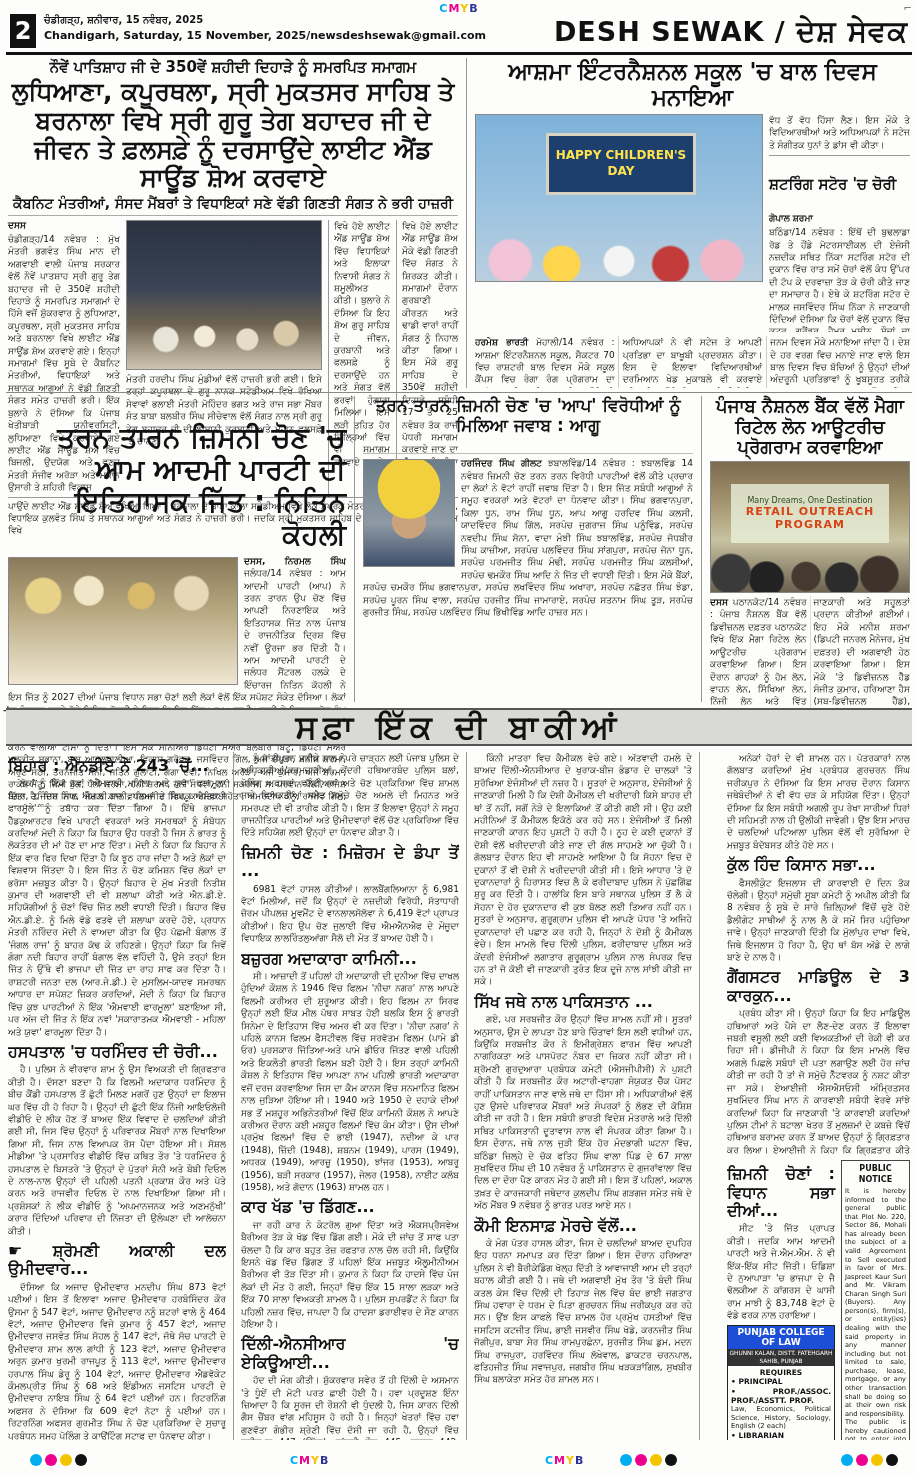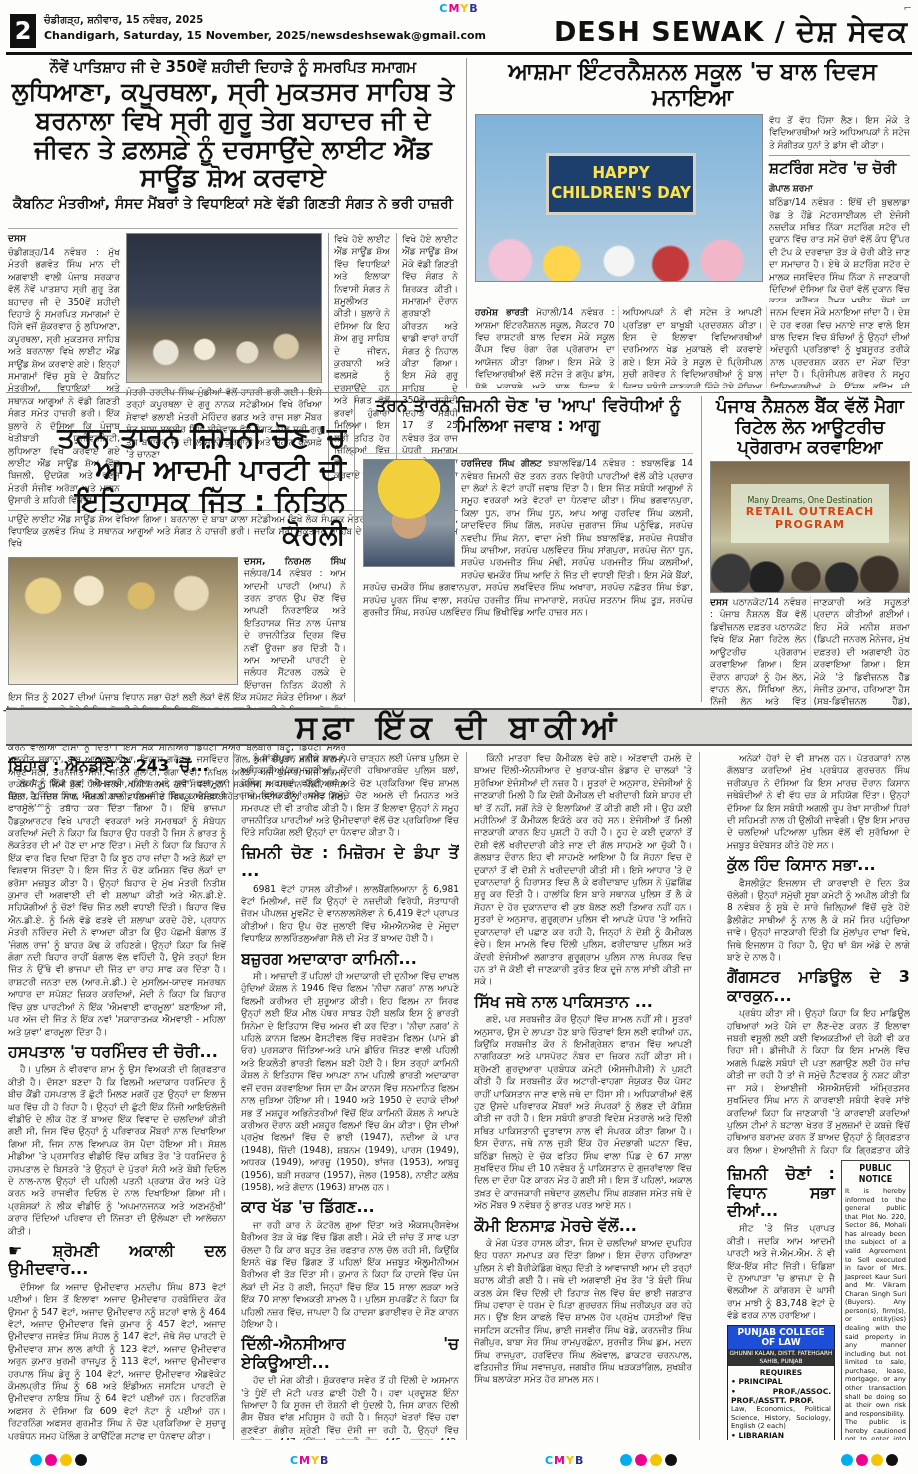--- a/index.html
+++ b/index.html
@@ -27,21 +27,21 @@
   .bodytxt{font-size:9px;line-height:1.38;text-align:justify;}
   .byline{font-weight:bold;font-size:9px;margin-bottom:2px;}
   .photo{position:relative;overflow:hidden;border:1px solid #888;}
   .vrule{border-left:1px solid #999;}
   .hrule{border-top:1px solid #999;}
   
   .top-section{position:absolute;top:58px;left:8px;right:8px;height:330px;display:flex;gap:8px;}
   .lead{width:450px;}
   .lead .kicker{font-size:15px;font-weight:bold;text-align:center;}
   .lead .main-hl{font-size:25px;text-align:center;margin:2px 0;}
-  .lead .sub-hl{font-size:14px;text-align:center;font-weight:bold;border-bottom:1px solid #aaa;padding-bottom:16px;}
+  .lead .sub-hl{font-size:14px;text-align:center;font-weight:bold;border-bottom:1px solid #aaa;padding-bottom:3px;}
   .lead-body{display:flex;gap:6px;margin-top:4px;}
   .lead-col{width:112px;}
   .lead-mid{width:196px;}
   .lead-photo{height:150px;background:
      radial-gradient(circle at 20% 80%, #e8e4d8 0 6%, transparent 7%),
      radial-gradient(circle at 40% 78%, #f0ead6 0 6%, transparent 7%),
      radial-gradient(circle at 62% 80%, #e5ddc9 0 6%, transparent 7%),
      radial-gradient(circle at 82% 76%, #d8c9a8 0 6%, transparent 7%),
      linear-gradient(180deg,#2a3240 0%,#3a4456 45%,#6e6350 70%,#cfc6b2 100%);}
   .lead-rest{display:flex;gap:6px;}
@@ -49,24 +49,24 @@
   .school-hl{font-size:23px;text-align:center;margin-bottom:3px;}
   .school-row{display:flex;gap:6px;}
   .school-photo{width:288px;height:168px;background:
      radial-gradient(circle at 12% 88%, #f3c3d8 0 7%, transparent 8%),
      radial-gradient(circle at 30% 90%, #ffd54d 0 7%, transparent 8%),
      radial-gradient(circle at 50% 88%, #f4f4f4 0 7%, transparent 8%),
      radial-gradient(circle at 68% 90%, #c23a3a 0 7%, transparent 8%),
      radial-gradient(circle at 86% 88%, #f1b7c9 0 7%, transparent 8%),
      linear-gradient(180deg,#7fb2d9 0%,#9cc3e0 55%,#b9cfdf 100%);}
   .board{position:absolute;top:18px;left:70px;width:150px;height:62px;background:#1d3f6e;border:3px solid #d8d2c2;
-     color:#ffe34d;font-size:15px;font-weight:bold;text-align:center;display:flex;align-items:center;justify-content:center;line-height:1.3;margin-top:20px;}
+     color:#ffe34d;font-size:12px;font-weight:bold;text-align:center;display:flex;align-items:center;justify-content:center;line-height:1.3;}
   .school-side{flex:1;}
   .school-cols{margin-top:4px;column-count:3;column-gap:8px;column-rule:1px solid #ccc;}
-  .store-hl{font-size:15px;font-weight:bold;border-top:1px solid #999;padding-top:3px;margin-top:4px;}
+  .store-hl{font-size:15px;font-weight:bold;border-top:1px solid #999;padding-top:19px;margin-top:4px;}
   
   .mid-rule{position:absolute;top:392px;left:6px;right:6px;border-top:1px solid #888;}
   .mid-section{position:absolute;top:396px;left:8px;right:8px;height:306px;display:flex;gap:8px;}
   .story-a{width:338px;}
   .story-a .hl{font-size:28px;text-align:right;margin-top:26px;}
   .aap-photo{width:230px;height:128px;float:left;margin:2px 6px 2px 0;background:
      radial-gradient(circle at 15% 30%, #e8d28a 0 8%, transparent 9%),
      radial-gradient(circle at 35% 26%, #f2e6c8 0 8%, transparent 9%),
      radial-gradient(circle at 58% 30%, #d9b96a 0 8%, transparent 9%),
      radial-gradient(circle at 80% 28%, #e6d9b8 0 8%, transparent 9%),
@@ -163,21 +163,21 @@
 
     <div class="school">
       <div class="school-hl hl">ਆਸ਼ਮਾ ਇੰਟਰਨੈਸ਼ਨਲ ਸਕੂਲ 'ਚ ਬਾਲ ਦਿਵਸ ਮਨਾਇਆ</div>
       <div class="school-row">
         <div class="photo school-photo">
           <div class="board">HAPPY CHILDREN'S DAY</div>
         </div>
         <div class="school-side">
           <div class="bodytxt">ਵੱਧ ਤੋਂ ਵੱਧ ਹਿੱਸਾ ਲੈਣ। ਇਸ ਮੌਕੇ ਤੇ ਵਿਦਿਆਰਥੀਆਂ ਅਤੇ ਅਧਿਆਪਕਾਂ ਨੇ ਸਟੇਜ ਤੇ ਸੰਗੀਤਕ ਧੁਨਾਂ ਤੇ ਡਾਂਸ ਵੀ ਕੀਤਾ।</div>
           <div class="store-hl">ਸ਼ਟਰਿੰਗ ਸਟੋਰ 'ਚ ਚੋਰੀ</div>
-          <div class="byline" style="margin-top:6px;">ਗੋਪਾਲ ਸ਼ਰਮਾ</div>
+          <div class="byline" style="margin-top:20px;">ਗੋਪਾਲ ਸ਼ਰਮਾ</div>
           <div class="bodytxt" style="max-height:106px;overflow:hidden;">ਬਠਿੰਡਾ/14 ਨਵੰਬਰ : ਇੱਥੋਂ ਦੀ ਬੁਢਲਾਡਾ ਰੋਡ ਤੇ ਹੌਂਡੇ ਮੋਟਰਸਾਈਕਲ ਦੀ ਏਜੰਸੀ ਨਜ਼ਦੀਕ ਸਥਿਤ ਨਿੱਕਾ ਸਟਰਿੰਗ ਸਟੋਰ ਦੀ ਦੁਕਾਨ ਵਿੱਚ ਰਾਤ ਸਮੇਂ ਚੋਰਾਂ ਵੱਲੋਂ ਕੰਧ ਉੱਪਰ ਦੀ ਟੱਪ ਕੇ ਦਰਵਾਜ਼ਾ ਤੋੜ ਕੇ ਚੋਰੀ ਕੀਤੇ ਜਾਣ ਦਾ ਸਮਾਚਾਰ ਹੈ। ਏਥੇ ਕੇ ਸ਼ਟਰਿੰਗ ਸਟੋਰ ਦੇ ਮਾਲਕ ਜਸਵਿੰਦਰ ਸਿੰਘ ਨਿੱਕਾ ਨੇ ਜਾਣਕਾਰੀ ਦਿੰਦਿਆਂ ਦੱਸਿਆ ਕਿ ਚੋਰਾਂ ਵੱਲੋਂ ਦੁਕਾਨ ਵਿੱਚ ਕਟਰ, ਗਰੈਂਡਰ, ਹੈਮਰ ਮਸ਼ੀਨ, ਸੌਦਾਂ ਦਾ ਭਰਿਆ ਮੋਬਾਇਲ ਫੋਨ ਨਗਦੀ ਤੇ ਹੋਰ ਸਮਾਨ ਜਿਸ ਦੀ ਕੀਮਤ ਲਗਭਗ 50 ਹਜ਼ਾਰ ਹੈ ਚੋਰੀ ਕਰਕੇ ਲੈ ਗਏ। ਇਸ ਘਟਨਾ ਦਾ ਉਸਨੂੰ ਸਵੇਰੇ ਜਦੋਂ ਦੁਕਾਨ ਦਾ ਸ਼ਟਰ ਖੋਲਿਆ ਉਦੋਂ ਪਤਾ ਲੱਗਿਆ ਜਿਸ ਦੀ ਸੂਚਨਾ ਸਥਾਨਕ ਪੁਲਿਸ ਨੂੰ ਦੇ ਦਿੱਤੀ ਗਈ ਹੈ। ਪੁਲਿਸ ਵੱਲੋਂ ਸੂਚਨਾ ਮਿਲਦੇ ਸੀ ਕਾਰਵਾਈ ਆਰੰਭੀ ਗਈ ਹੈ।</div>
         </div>
       </div>
       <div class="school-cols bodytxt" style="height:118px;overflow:hidden;">
         <span class="byline">ਹਰਮੇਸ਼ ਭਾਰਤੀ</span>
         <span>ਮੋਹਾਲੀ/14 ਨਵੰਬਰ : ਆਸ਼ਮਾ ਇੰਟਰਨੈਸ਼ਨਲ ਸਕੂਲ, ਸੈਕਟਰ 70 ਵਿਚ ਰਾਸ਼ਟਰੀ ਬਾਲ ਦਿਵਸ ਮੌਕੇ ਸਕੂਲ ਕੈਂਪਸ ਵਿਚ ਰੰਗਾ ਰੰਗ ਪ੍ਰੋਗਰਾਮ ਦਾ ਆਯੋਜਨ ਕੀਤਾ ਗਿਆ। ਇਸ ਮੌਕੇ ਤੇ ਵਿਦਿਆਰਥੀਆਂ ਵੱਲੋਂ ਸਟੇਜ ਤੇ ਗਰੁੱਪ ਡਾਂਸ, ਸੋਲੋ ਮੁਕਾਬਲੇ ਅਤੇ ਬਾਲ ਦਿਵਸ ਨੂੰ ਸਮਰਪਿਤ ਕਵਿਤਾ ਉਚਾਰਣ ਮੁਕਾਬਲੇ ਕਰਵਾਏ ਗਏ। ਇਸ ਦੇ ਨਾਲ ਹੀ ਅਧਿਆਪਕਾਂ ਨੇ ਵੀ ਸਟੇਜ ਤੇ ਆਪਣੀ ਪ੍ਰਤਿਭਾ ਦਾ ਬਾਖੂਬੀ ਪ੍ਰਦਰਸ਼ਨ ਕੀਤਾ। ਇਸ ਦੇ ਇਲਾਵਾ ਵਿਦਿਆਰਥੀਆਂ ਦਰਮਿਆਨ ਖੇਡ ਮੁਕਾਬਲੇ ਵੀ ਕਰਵਾਏ ਗਏ। ਇਸ ਮੌਕੇ ਤੇ ਸਕੂਲ ਦੇ ਪ੍ਰਿੰਸੀਪਲ ਸੁਚੀ ਗਰੋਵਰ ਨੇ ਵਿਦਿਆਰਥੀਆਂ ਨੂੰ ਬਾਲ ਦਿਵਸ ਸਬੰਧੀ ਜਾਣਕਾਰੀ ਦਿੰਦੇ ਹੋਏ ਦੱਸਿਆ ਕਿ ਇਹ ਦਿਹਾੜਾ ਦੇਸ਼ ਦੇ ਪਹਿਲੇ ਪ੍ਰਧਾਨ ਮੰਤਰੀ ਪੰਡਿਤ ਜਵਾਹਰ ਲਾਲ ਨਹਿਰੂ ਦੇ ਜਨਮ ਦਿਵਸ ਮੌਕੇ ਮਨਾਇਆ ਜਾਂਦਾ ਹੈ। ਦੇਸ਼ ਦੇ ਹਰ ਵਰਗ ਵਿਚ ਮਨਾਏ ਜਾਣ ਵਾਲੇ ਇਸ ਬਾਲ ਦਿਵਸ ਵਿਚ ਬੱਚਿਆਂ ਨੂੰ ਉਨ੍ਹਾਂ ਦੀਆਂ ਅੰਦਰੂਨੀ ਪ੍ਰਤਿਭਾਵਾਂ ਨੂੰ ਖੂਬਸੂਰਤ ਤਰੀਕੇ ਨਾਲ ਪ੍ਰਦਰਸ਼ਨ ਕਰਨ ਦਾ ਮੌਕਾ ਦਿੱਤਾ ਜਾਂਦਾ ਹੈ। ਪ੍ਰਿੰਸੀਪਲ ਗਰੋਵਰ ਨੇ ਸਮੂਹ ਵਿਦਿਆਰਥੀਆਂ ਦੇ ਉੱਜਲ ਭਵਿੱਖ ਦੀ ਕਾਮਨਾ ਕਰਦੇ ਹੋਏ ਕਿਹਾ ਕਿ ਜੇਕਰ ਉਹ ਇਕ ਸਫਲ ਇਨਸਾਨ ਵਜੋਂ ਸਮਾਜ ਵਿਚ ਜਾਣਿਆ ਜਾਣਾ ਚਾਹੁੰਦੇ ਹਨ ਤਾਂ ਉਹ ਪੜ੍ਹਾਈ ਦੇ ਨਾਲ ਨਾਲ ਖੇਡਾਂ ਅਤੇ ਹੋਰ ਸਭਿਆਚਾਰਕ ਗਤੀਵਿਧੀਆਂ ਵਿਚ ਵੀ ਵੱਧ ਤੋਂ ਵੱਧ ਹਿੱਸਾ ਲੈਣ।</span>
       </div>
     </div>
   </div>
 

